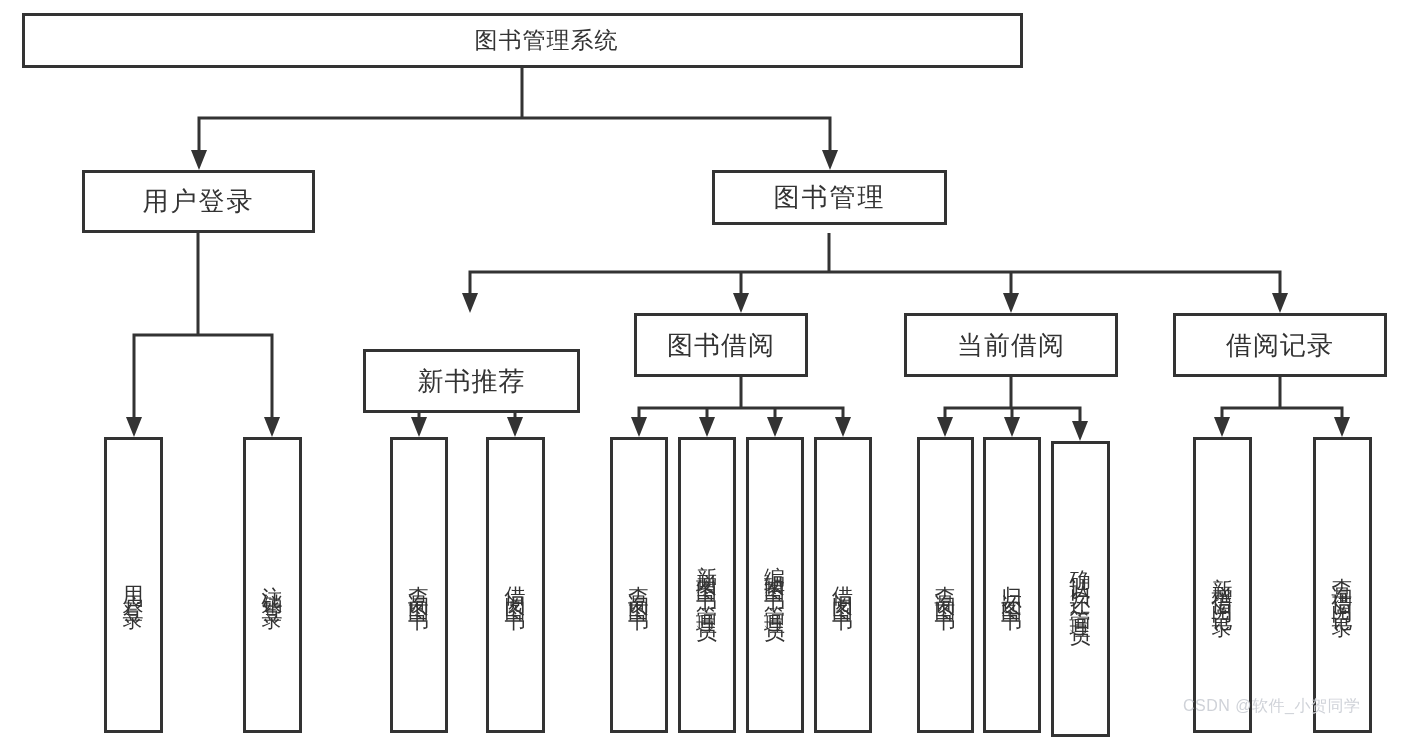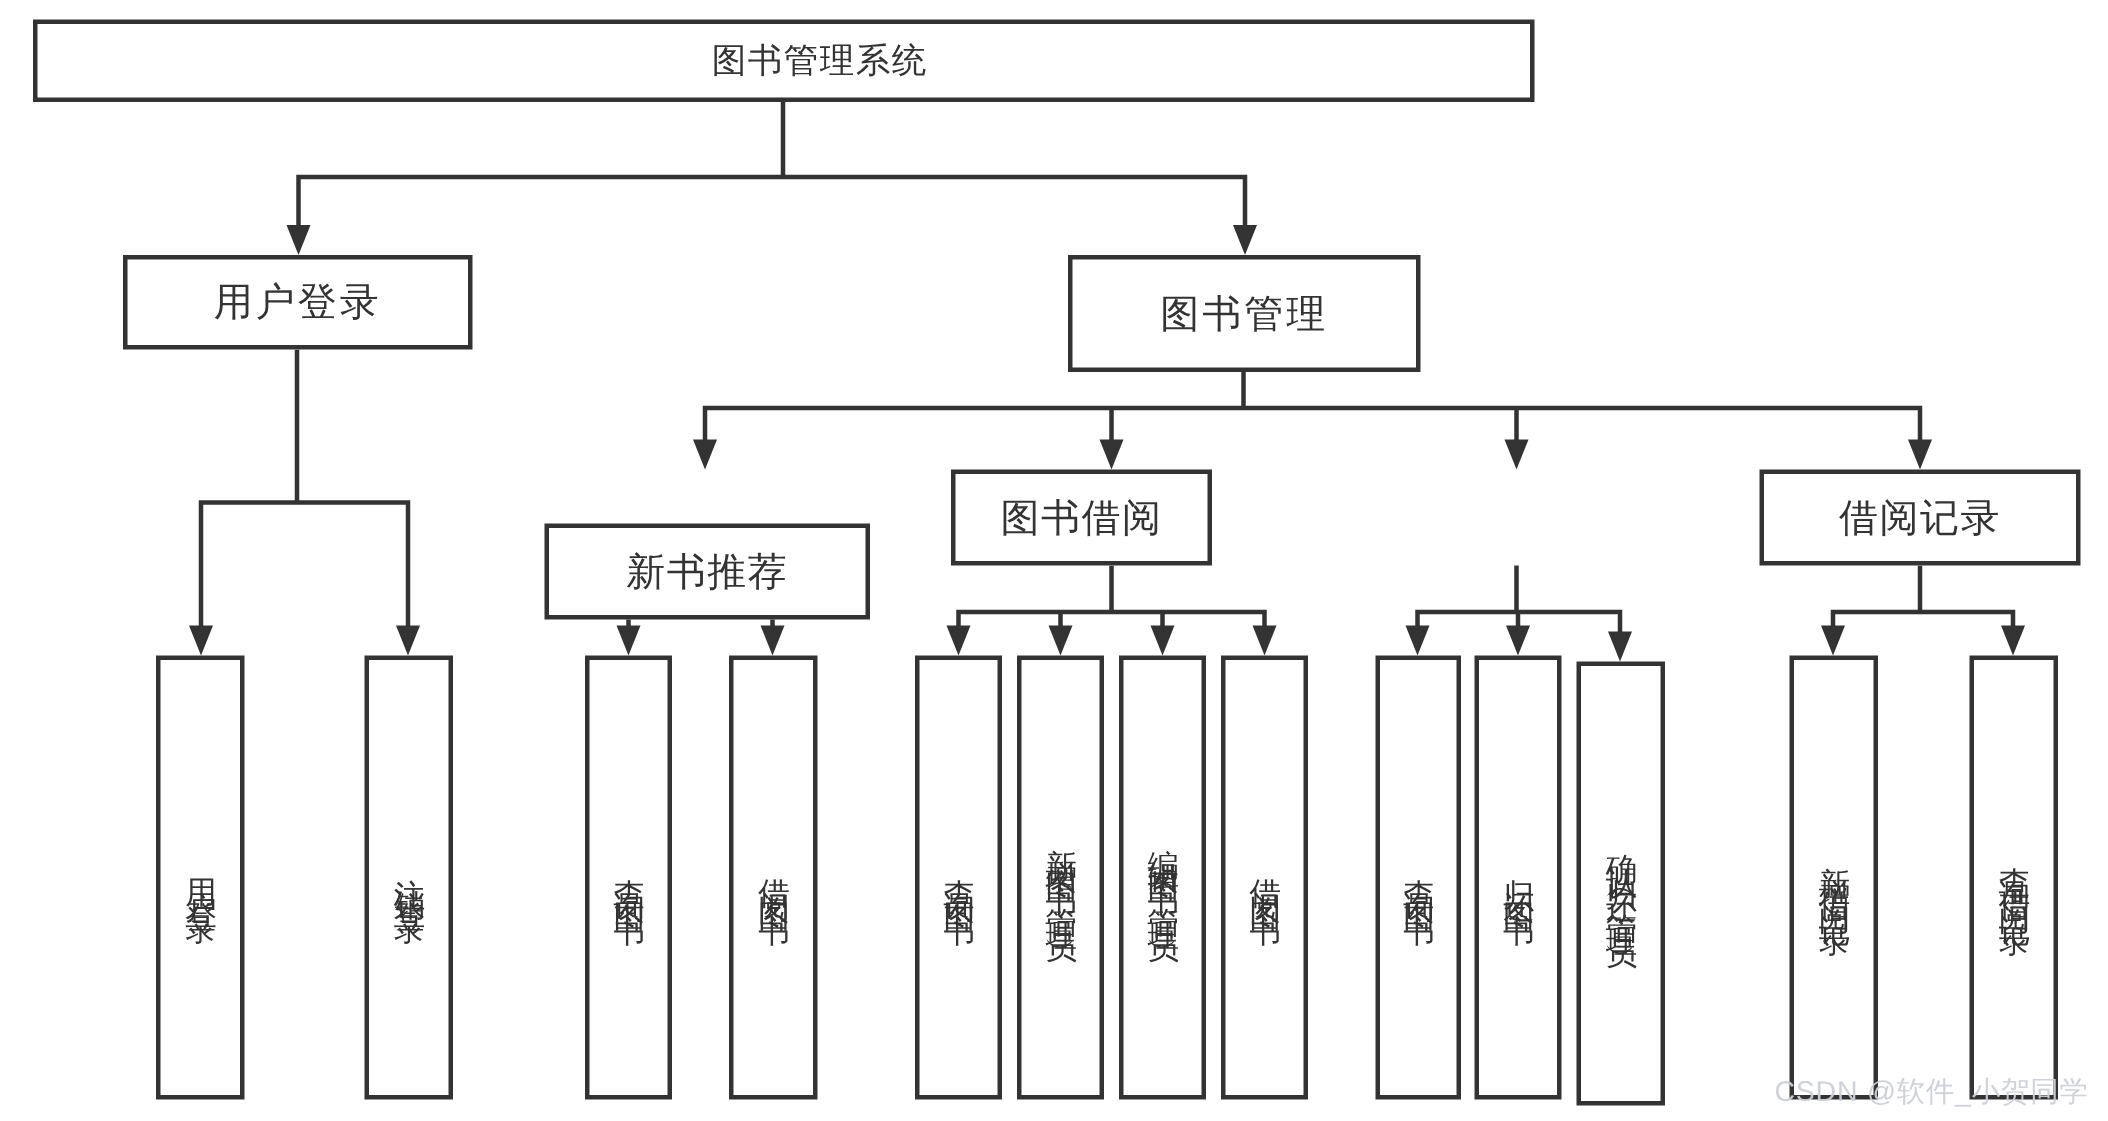--- a/index.html
+++ b/index.html
@@ -35,23 +35,23 @@
     writing-mode: vertical-rl;
     text-orientation: mixed;
     font-size: 21px;
     letter-spacing: 8px;
     line-height: 1;
     color: #333333;
   }
   .watermark {
     position: absolute;
     left: 1183px;
-    top: 715px;
+    top: 696px;
     z-index: 20;
-    font-size: 19px;
+    font-size: 16px;
     color: rgba(204, 208, 214, 0.95);
     white-space: nowrap;
     letter-spacing: 0.5px;
   }
 </style>
 </head>
 <body>
 
 <div class="canvas">
 
@@ -118,29 +118,32 @@
     </g>
   </svg>
 
   <div class="node lv1" style="left:22px; top:13px; width:1001px; height:55px;">
     <span>图书管理系统</span>
   </div>
 
   <div class="node lv2" style="left:82px; top:170px; width:233px; height:63px;">
     <span>用户登录</span>
   </div>
-  <div class="node lv2" style="left:712px; top:170px; width:235px; height:78px;">
+  <div class="node lv2" style="left:712px; top:170px; width:235px; height:55px;">
     <span>图书管理</span>
   </div>
 
   <div class="node lv3" style="left:363px; top:313px; width:217px; height:64px;margin-top:36px;">
     <span>新书推荐</span>
   </div>
   <div class="node lv3" style="left:634px; top:313px; width:174px; height:64px;">
     <span>图书借阅</span>
+  </div>
+  <div class="node lv3" style="left:904px; top:313px; width:214px; height:64px;">
+    <span>当前借阅</span>
   </div>
   <div class="node lv3" style="left:1173px; top:313px; width:214px; height:64px;">
     <span>借阅记录</span>
   </div>
 
   <div class="node vnode" style="left:104px; top:437px; width:59px; height:296px;">
     <span>用户登录</span>
   </div>
   <div class="node vnode" style="left:243px; top:437px; width:59px; height:296px;">
     <span>注销登录</span>

